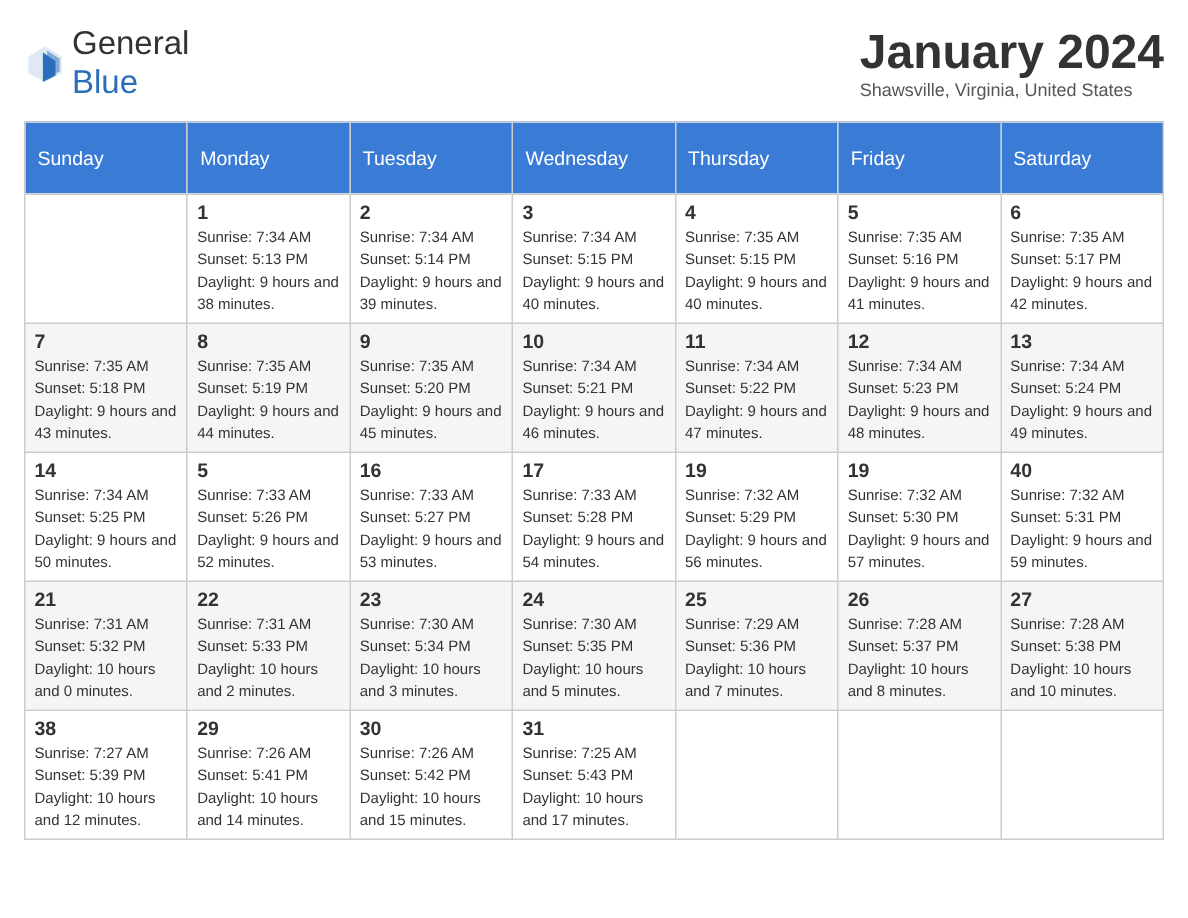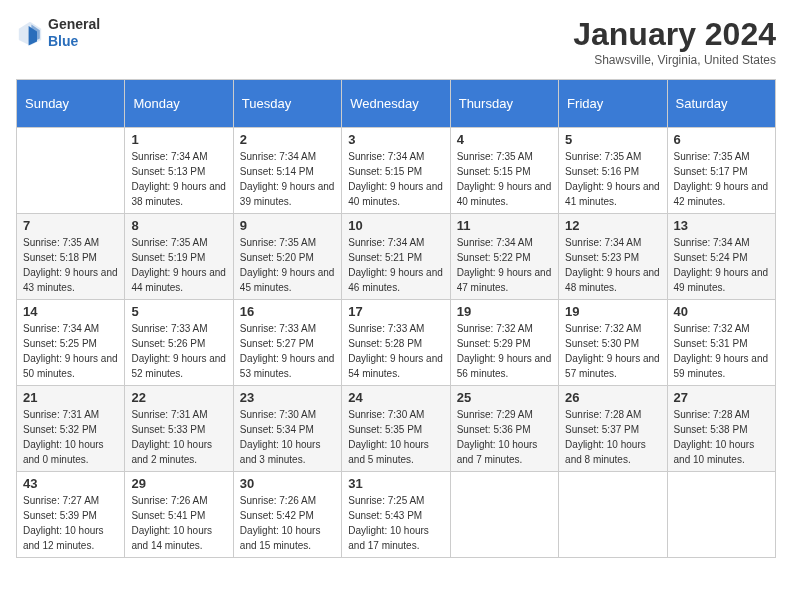--- a/index.html
+++ b/index.html
@@ -15,32 +15,32 @@
       justify-content: space-between;
       align-items: flex-start;
       margin-bottom: 12px;
     }
     .logo {
       display: flex;
       align-items: center;
       gap: 4px;
     }
     .logo-text {
-      font-size: 14px;
-      font-weight: bold;
+      font-size: 22px;
+      font-weight: normal;
       line-height: 1.2;
     }
     .logo-general { color: #333; }
     .logo-blue { color: #2a6ebb; }
     .logo-icon {
       width: 28px;
       height: 28px;
     }
     .title-block {
-      text-align: right;
+      text-align: left;
       margin-left: 24px;
     }
     .month-title {
       font-size: 32px;
       font-weight: bold;
       color: #333;
     }
     .location {
       font-size: 12px;
       color: #555;
@@ -230,21 +230,21 @@
         <span class="day-num">26</span>
         <span class="day-info">Sunrise: 7:28 AM<br>Sunset: 5:37 PM<br>Daylight: 10 hours and 8 minutes.</span>
       </td>
         <td>
         <span class="day-num">27</span>
         <span class="day-info">Sunrise: 7:28 AM<br>Sunset: 5:38 PM<br>Daylight: 10 hours and 10 minutes.</span>
       </td>
       </tr>
       <tr>
         <td>
-        <span class="day-num">43</span>
+        <span class="day-num">38</span>
         <span class="day-info">Sunrise: 7:27 AM<br>Sunset: 5:39 PM<br>Daylight: 10 hours and 12 minutes.</span>
       </td>
         <td>
         <span class="day-num">29</span>
         <span class="day-info">Sunrise: 7:26 AM<br>Sunset: 5:41 PM<br>Daylight: 10 hours and 14 minutes.</span>
       </td>
         <td>
         <span class="day-num">30</span>
         <span class="day-info">Sunrise: 7:26 AM<br>Sunset: 5:42 PM<br>Daylight: 10 hours and 15 minutes.</span>
       </td>

